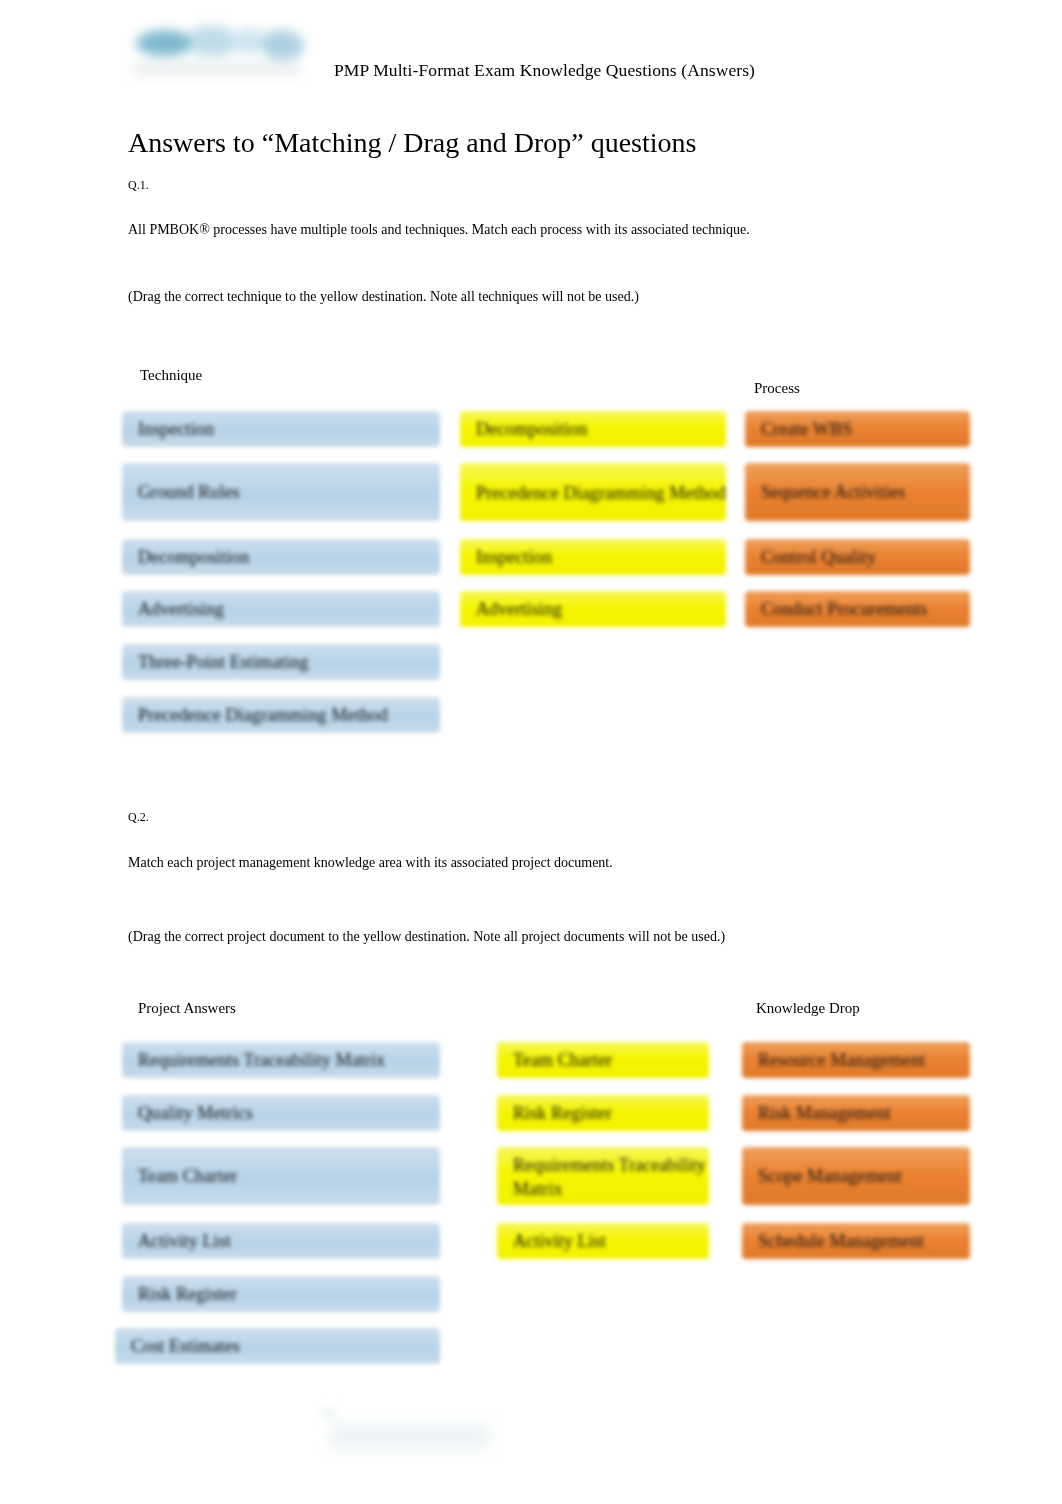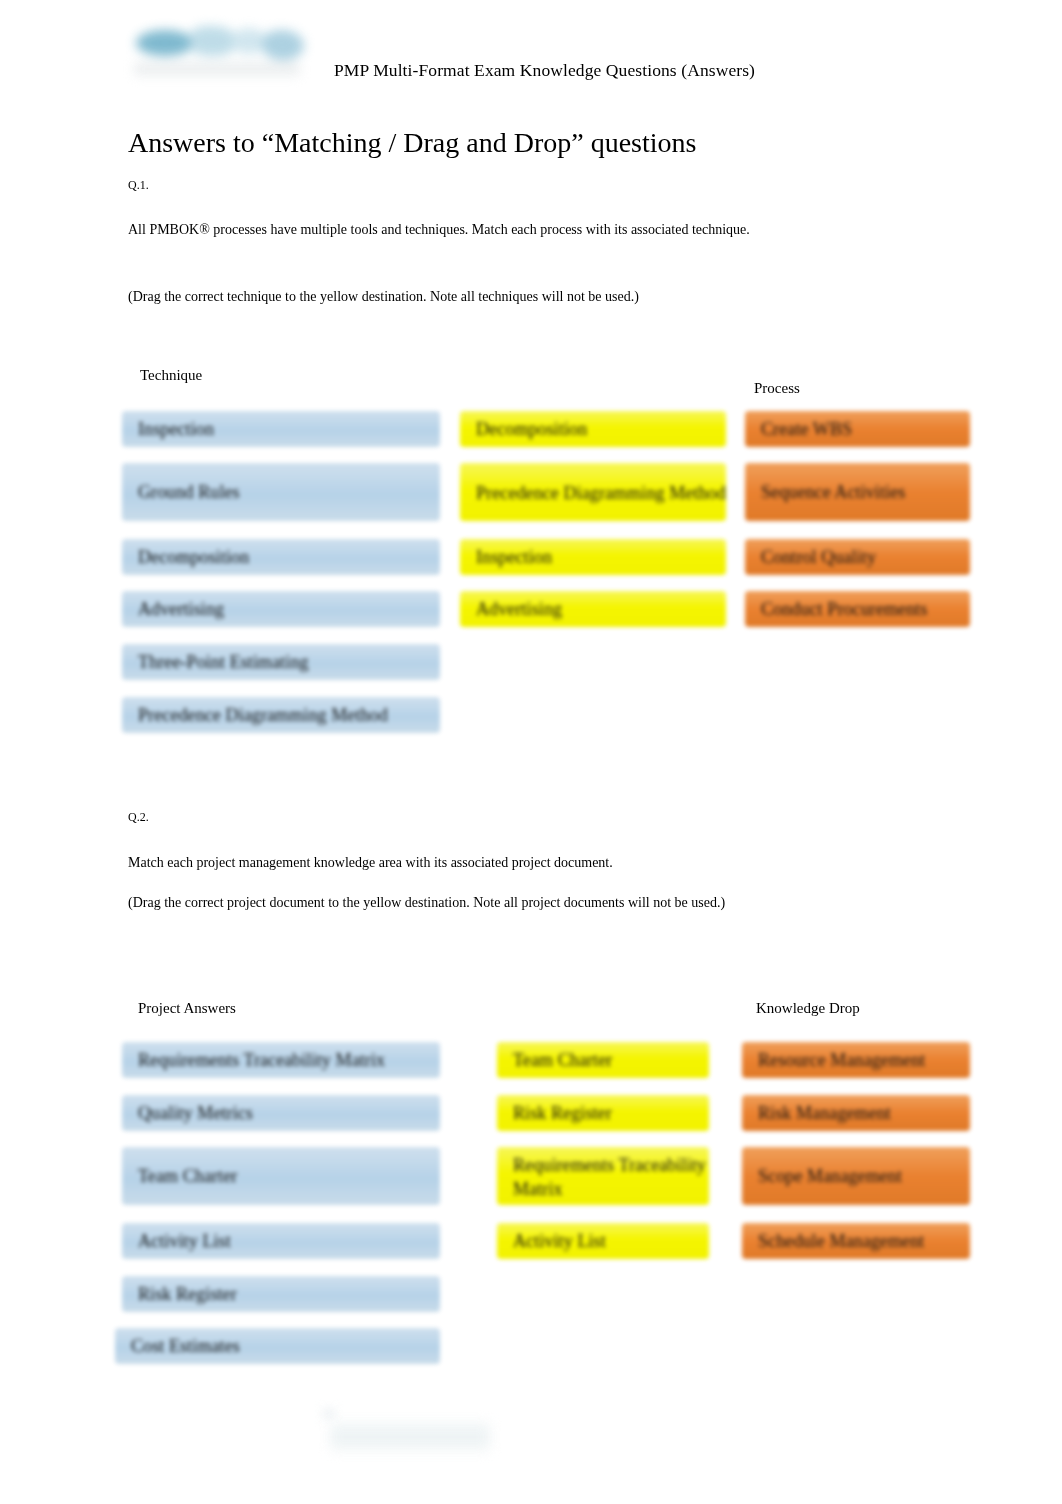--- a/index.html
+++ b/index.html
@@ -196,21 +196,21 @@
   <div class="box box-yellow" style="left:460px; top:591px; width:266px; height:36px;">Advertising</div>
 
   <div class="box box-orange" style="left:745px; top:411px; width:225px; height:36px;">Create WBS</div>
   <div class="box box-orange" style="left:745px; top:463px; width:225px; height:58px;">Sequence Activities</div>
   <div class="box box-orange" style="left:745px; top:539px; width:225px; height:36px;">Control Quality</div>
   <div class="box box-orange" style="left:745px; top:591px; width:225px; height:36px;">Conduct Procurements</div>
 </div>
 
 <div class="q-label" style="top:810px;">Q.2.</div>
 <div class="q-para" style="top:850px;">Match each project management knowledge area with its associated project document.</div>
-<div class="q-para" style="top:890px;">(Drag the correct project document to the yellow destination. Note all project documents will not be used.)</div>
+<div class="q-para" style="top:924px;">(Drag the correct project document to the yellow destination. Note all project documents will not be used.)</div>
 
 <div class="match-group" style="top:0;">
   <div class="col-head" style="left:138px; top:1000px;">Project Answers</div>
   <div class="col-head" style="left:756px; top:1000px;">Knowledge Drop</div>
 
   <div class="box box-blue" style="left:122px; top:1042px; width:318px; height:36px;">Requirements Traceability Matrix</div>
   <div class="box box-blue" style="left:122px; top:1095px; width:318px; height:36px;">Quality Metrics</div>
   <div class="box box-blue" style="left:122px; top:1147px; width:318px; height:58px;">Team Charter</div>
   <div class="box box-blue" style="left:122px; top:1223px; width:318px; height:36px;">Activity List</div>
   <div class="box box-blue" style="left:122px; top:1276px; width:318px; height:36px;">Risk Register</div>

